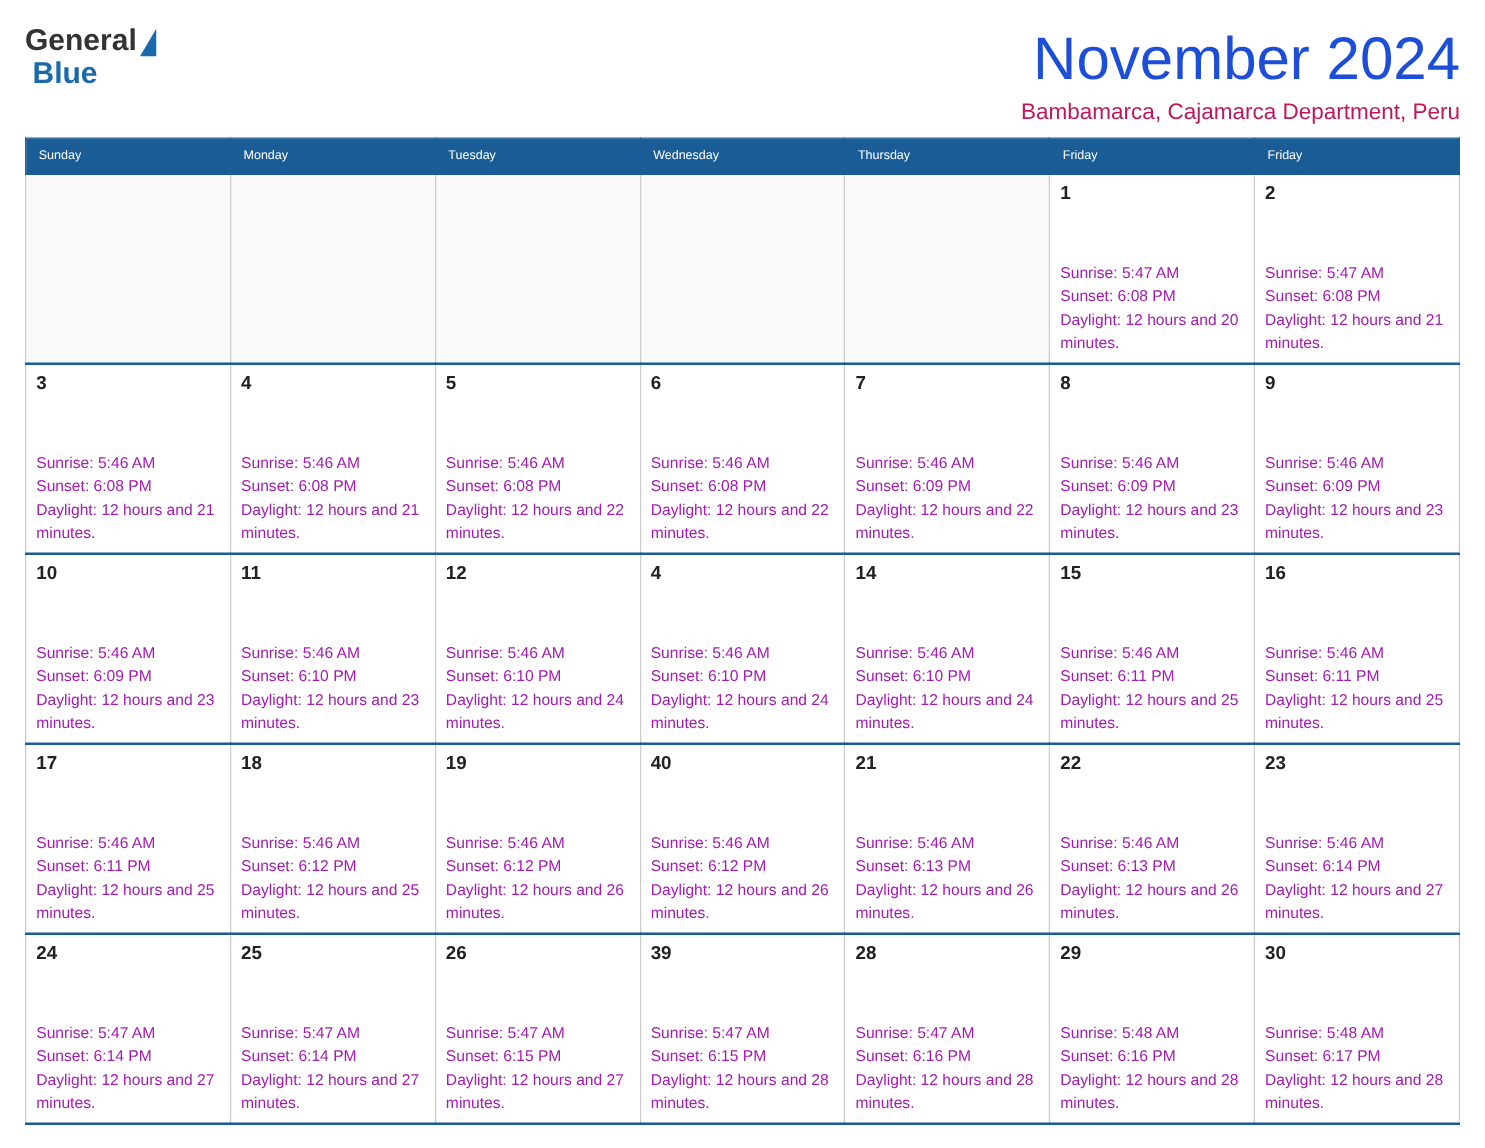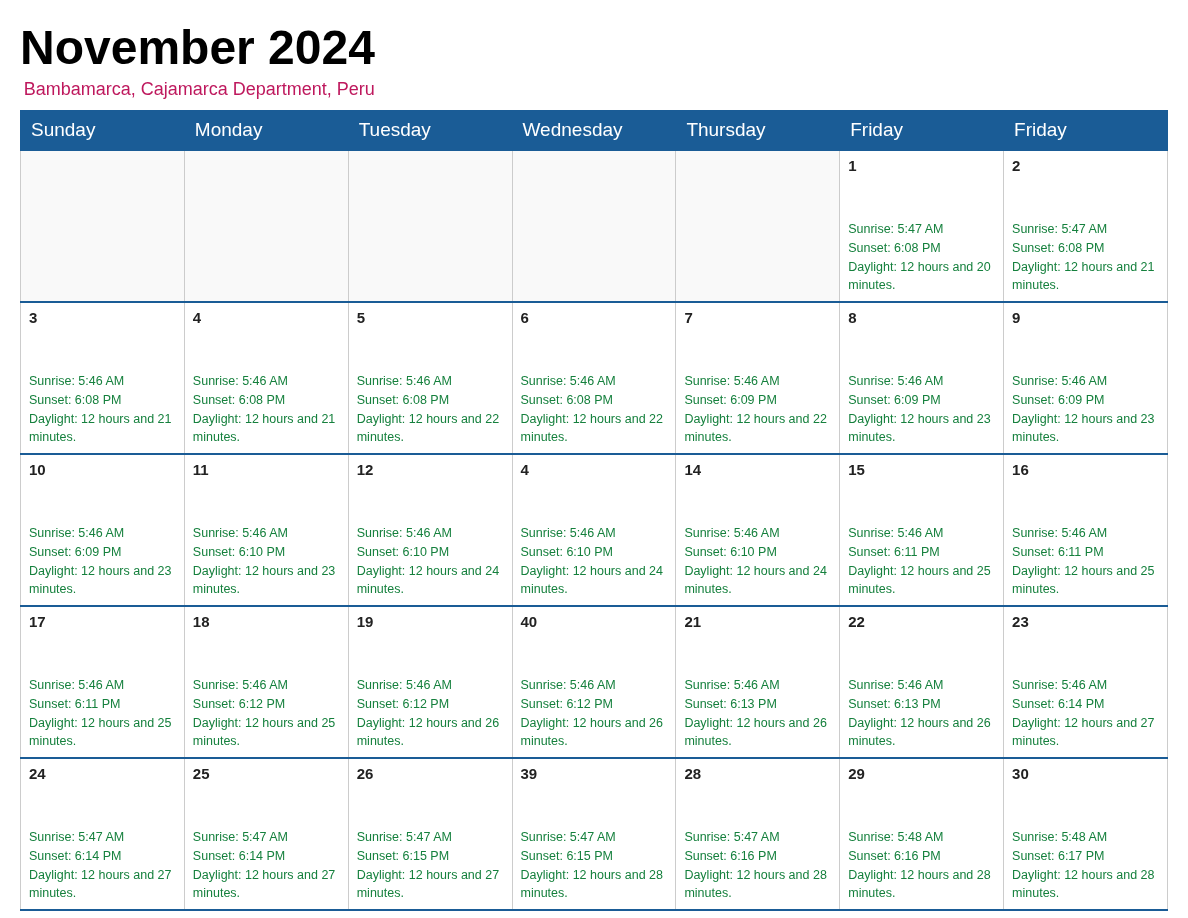--- a/index.html
+++ b/index.html
@@ -14,38 +14,38 @@
       display: flex;
       justify-content: space-between;
       align-items: flex-start;
       margin-bottom: 10px;
     }
     .title-area {
       text-align: right;
     }
     .main-title {
       font-size: 48px;
-      font-weight: bold;
-      color: #000000;
+      font-weight: normal;
+      color: #1d4ed8;
     }
     .subtitle {
       font-size: 18px;
       color: #be185d;
       margin-top: 4px;
     }
     .calendar {
       width: 100%;
       border-collapse: collapse;
       border: 1px solid #aaa;
     }
     .calendar th {
       background-color: #1a5c96;
       color: #fff;
       padding: 8px 10px;
-      font-size: 19px;
+      font-size: 10px;
       font-weight: normal;
       text-align: left;
       border: 1px solid #1a5c96;
     }
     .calendar td {
       vertical-align: top;
       padding: 6px 8px;
       border: 1px solid #ccc;
       width: 14.28%;
       min-height: 100px;
@@ -57,21 +57,21 @@
     }
     .day-number {
       font-size: 15px;
       font-weight: bold;
       color: #222;
       display: block;
       margin-bottom: 4px;
     }
     .day-info {
       font-size: 12.5px;
-      color: #15803d;
+      color: #a21caf;
       line-height: 1.5;
       margin-top: 46px;
     }
     .empty-cell {
       background: #f9f9f9;
     }
     .logo-wrapper {
       display: flex;
       flex-direction: column;
       line-height: 1.1;
@@ -83,20 +83,29 @@
     .logo-row2 {
       display: flex;
       align-items: center;
       padding-left: 2px;
     }
   </style>
 </head>
 <body>
 
 <div class="header">
+  <div class="logo-wrapper">
+    <div class="logo-row1">
+      <span style="font-size:24px; font-weight:bold; color:#333;">General</span>
+      <span style="display:inline-block; width:0; height:0; border-left:13px solid transparent; border-bottom:22px solid #1a6aab; margin-left:3px; margin-top:1px;"></span>
+    </div>
+    <div class="logo-row2">
+      <span style="font-size:24px; font-weight:bold; color:#1a6aab; margin-left:4px;">Blue</span>
+    </div>
+  </div>
   <div class="title-area">
     <div class="main-title">November 2024</div>
     <div class="subtitle">Bambamarca, Cajamarca Department, Peru</div>
   </div>
 </div>
 
 <table class="calendar">
   <thead>
     <tr>
     <th>Sunday</th>

